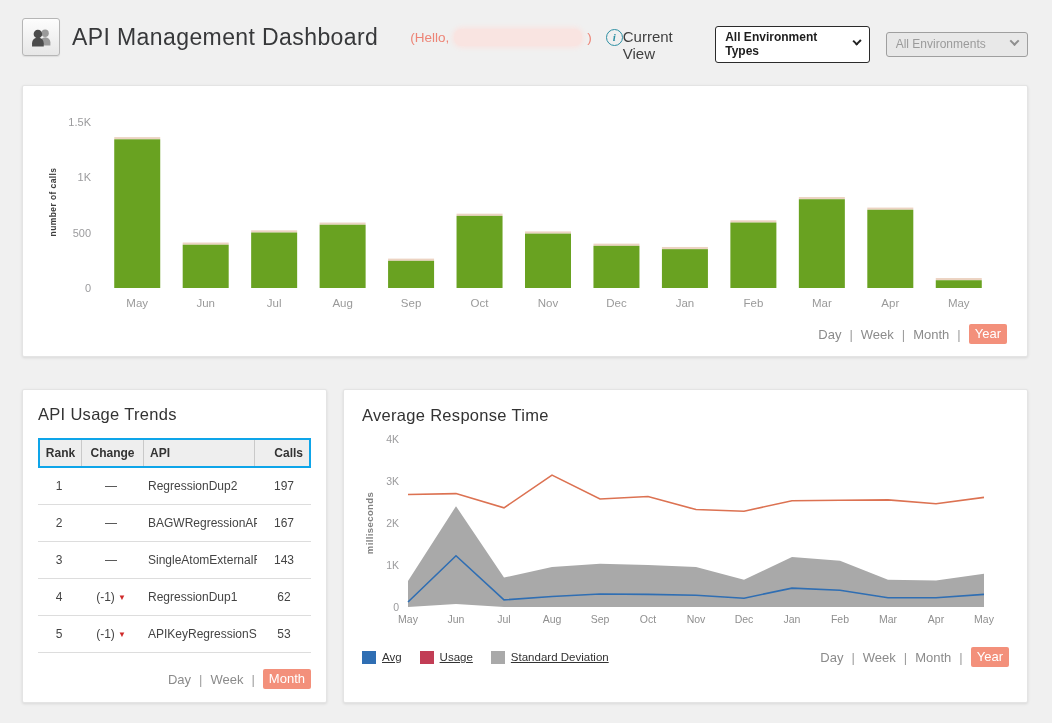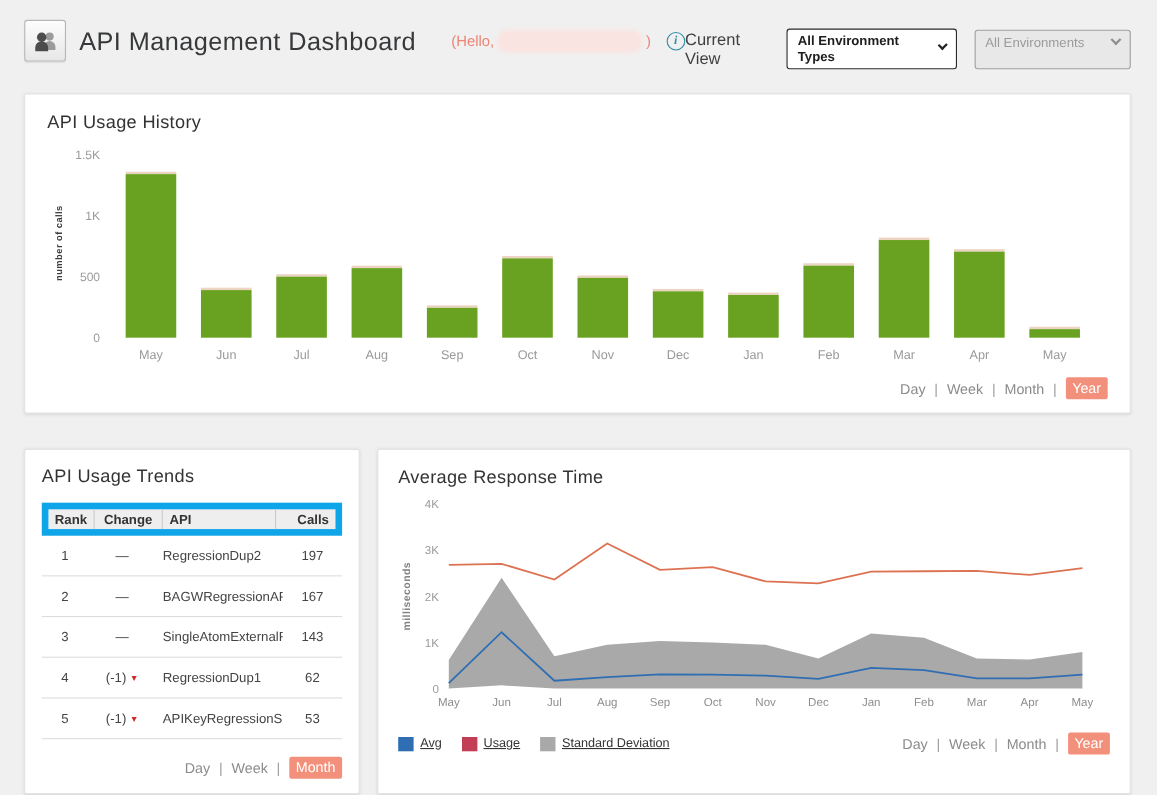--- a/index.html
+++ b/index.html
@@ -39,21 +39,21 @@
     display:inline-flex; align-items:center; background:#fff;
     border:1.5px solid #2b2b2b; border-radius:3px; padding:3px 9px 4px 9px;
     font-size:12px; font-weight:600; color:#1d1d1d; cursor:pointer; gap:20px;
   }
   .select .chev {
     width:7px; height:7px; border-right:2.2px solid #222; border-bottom:2.2px solid #222;
     transform:rotate(45deg) translate(-1px,-1px); display:inline-block; margin-top:-3px;
   }
   .select.disabled {
     background:#e8e8e8; border:1px solid #9f9f9f; color:#9b9b9b; font-weight:400;
-    width:162px; justify-content:space-between; padding:4px 9px 16px 9px; cursor:default;
+    width:162px; justify-content:space-between; padding:4px 9px 5px 9px; cursor:default;
   }
   .select.disabled .chev { border-color:#8f8f8f; }
 
   
   .panel {
     background:#fff; border:1px solid #e4e4e4; border-radius:2px;
     box-shadow:0 1px 3px rgba(0,0,0,.10);
   }
   .panel h2 { font-size:16.5px; font-weight:500; color:#333; letter-spacing:.3px; }
   .panel-usage { padding:16px 20px 12px 20px; margin-bottom:32px; }
@@ -66,21 +66,21 @@
 
   
   .periods { display:flex; justify-content:flex-end; align-items:center; gap:8px; font-size:13px; color:#8b8b8b; }
   .popt { cursor:pointer; color:#8b8b8b; }
   .popt.active { background:#f3907b; color:#fff; padding:2px 6px 3px 6px; border-radius:2px; }
   .psep { color:#9d9d9d; }
 
   
   .table { margin-top:14px; font-size:12px; }
   .thead { display:grid; grid-template-columns:42px 62px 1fr 54px; background:#eee;
-           border:6px solid #0ea5e9; height:30px; align-items:center; font-weight:700; color:#333; }
+           border:2px solid #0ea5e9; height:30px; align-items:center; font-weight:700; color:#333; }
   .thead .th { padding:0 6px; border-right:1px solid #c9c9c9; height:100%; display:flex; align-items:center; }
   .thead .th:last-child { border-right:none; justify-content:flex-end; }
   .thead .th.c { justify-content:center; }
   .tr { display:grid; grid-template-columns:42px 62px 1fr 54px; height:37px; align-items:center;
         border-bottom:1px solid #ddd; color:#444; }
   .td { padding:0 6px; overflow:hidden; white-space:nowrap; }
   .td.c { text-align:center; }
   .td.r { text-align:center; }
   .tri { color:#cf2a2a; font-size:8px; margin-left:3px; vertical-align:1px; }
   .trends-footer { margin-top:auto; padding-top:16px; }
@@ -121,21 +121,20 @@
         <span class="chev"></span>
       </div>
       <div class="select disabled">
         <span>All Environments</span>
         <span class="chev"></span>
       </div>
     </div>
   </div>
 
   <div class="panel panel-usage">
-    <h2>API Usage History</h2>
     <svg id="bar-chart" width="958" height="222" viewBox="0 0 958 222">
         <text x="48" y="190" text-anchor="end" font-size="11" fill="#9b9b9d">0</text>
         <text x="48" y="134.51612903225805" text-anchor="end" font-size="11" fill="#9b9b9d">500</text>
         <text x="48" y="79.03225806451613" text-anchor="end" font-size="11" fill="#9b9b9d">1K</text>
         <text x="48" y="23.548387096774178" text-anchor="end" font-size="11" fill="#9b9b9d">1.5K</text>
         <text x="13" y="100" text-anchor="middle" font-size="8.5" font-weight="bold" fill="#3c3c3c" letter-spacing="0.4" transform="rotate(-90 13 100)">number of calls</text>
         <rect x="71.23076923076923" y="35.10322580645162" width="46" height="2.2" fill="#ecd3c2"></rect>
         <rect x="71.23076923076923" y="37.30322580645162" width="46" height="148.69677419354838" fill="#69a221"></rect>
         <text x="94.23076923076923" y="205" text-anchor="middle" font-size="11.5" fill="#9a9a9a">May</text>
         <rect x="139.69230769230768" y="140.5225806451613" width="46" height="2.2" fill="#ecd3c2"></rect>

